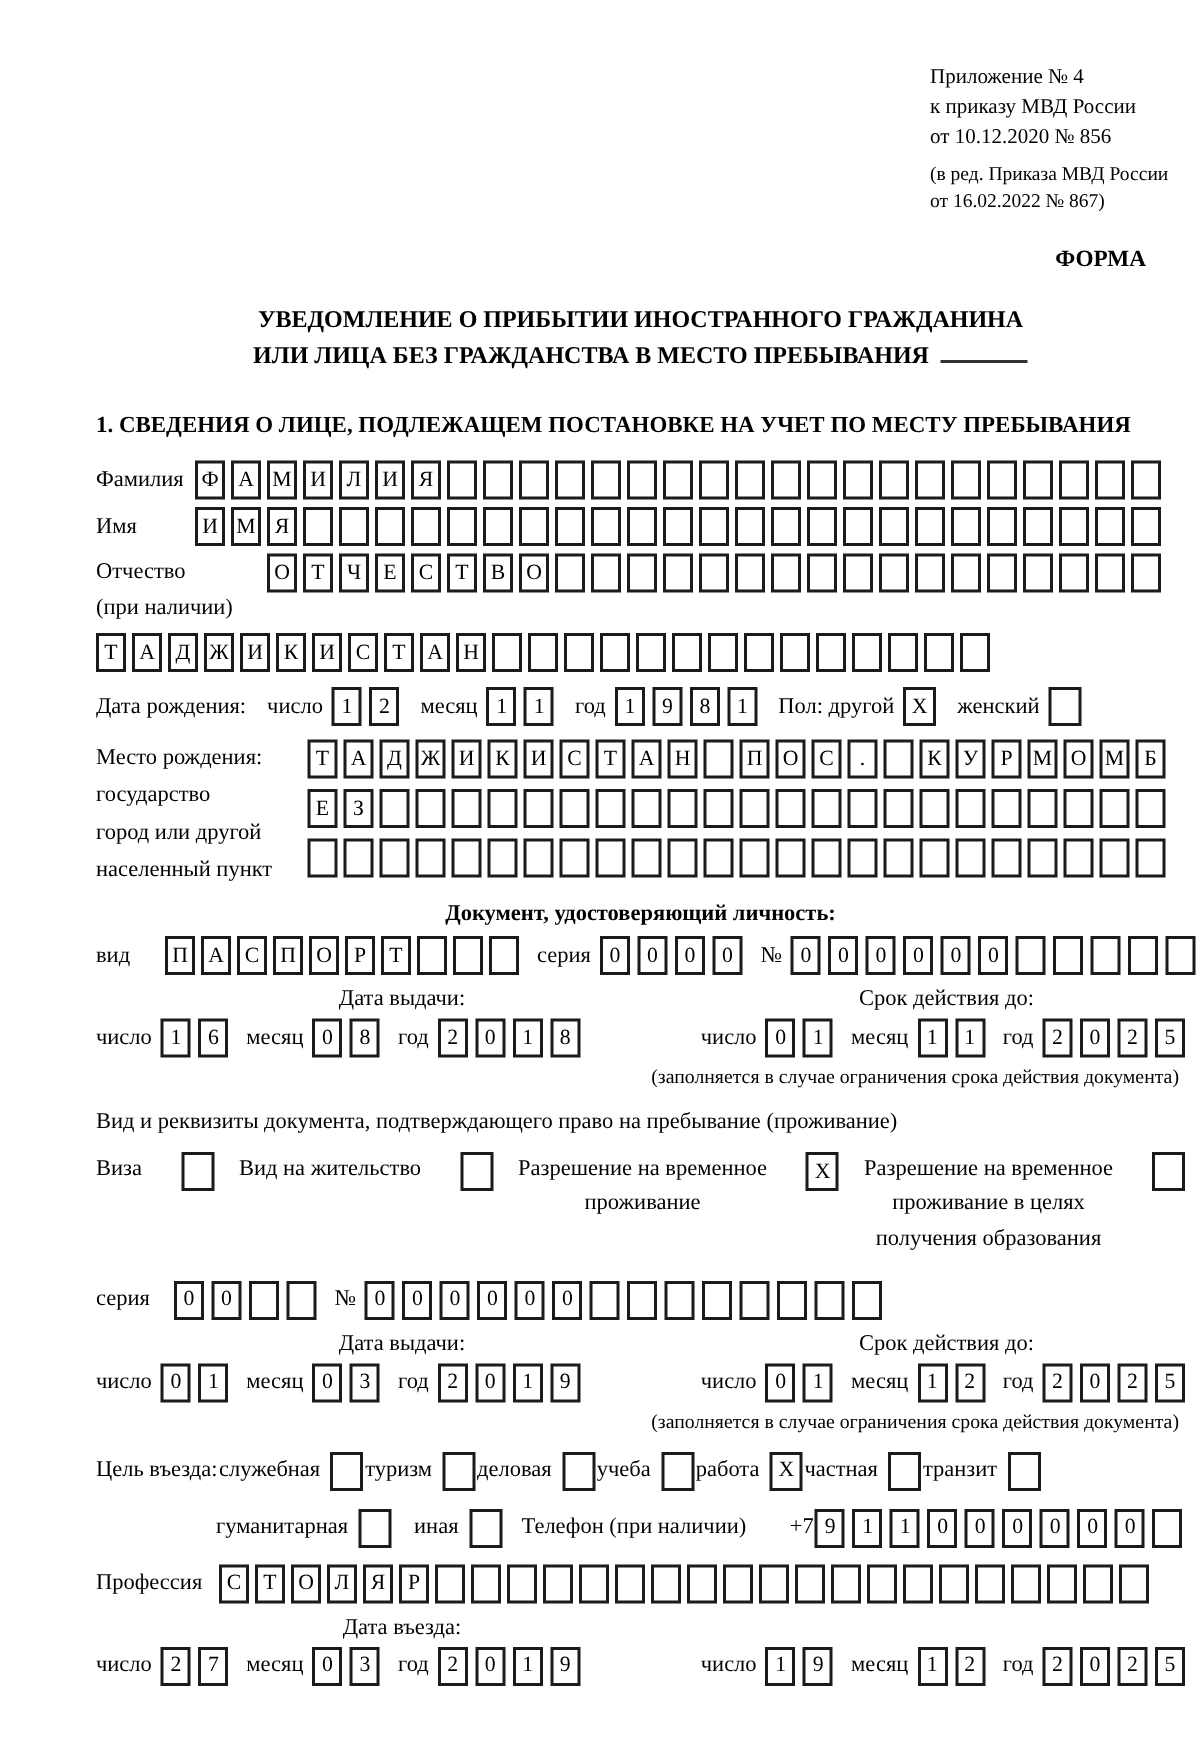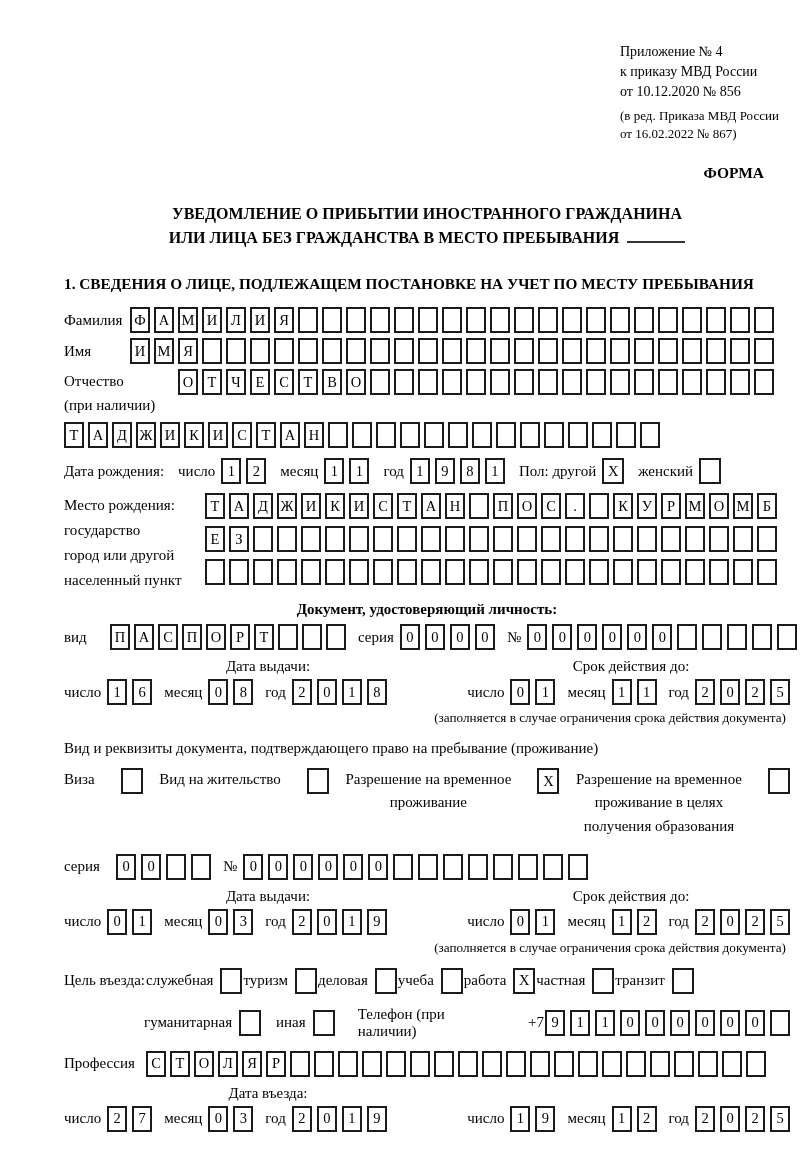--- a/index.html
+++ b/index.html
@@ -552,21 +552,21 @@
 
   <div class="purpose-row">
     <span class="pair indent80">
       <span>гуманитарная</span>
       <span class="cell checkbox"></span>
     </span>
     <span class="pair" style="margin-left:14px;">
       <span>иная</span>
       <span class="cell checkbox"></span>
     </span>
-    <span style="margin-left:22px;">Телефон (при наличии)</span>
+    <span style="margin-left:12px;">Телефон (при наличии)</span>
     <span style="margin-left:28px;">+7</span>
     <span class="cells date-cells">
         <span class="cell">9</span>
         <span class="cell">1</span>
         <span class="cell">1</span>
         <span class="cell">0</span>
         <span class="cell">0</span>
         <span class="cell">0</span>
         <span class="cell">0</span>
         <span class="cell">0</span>

